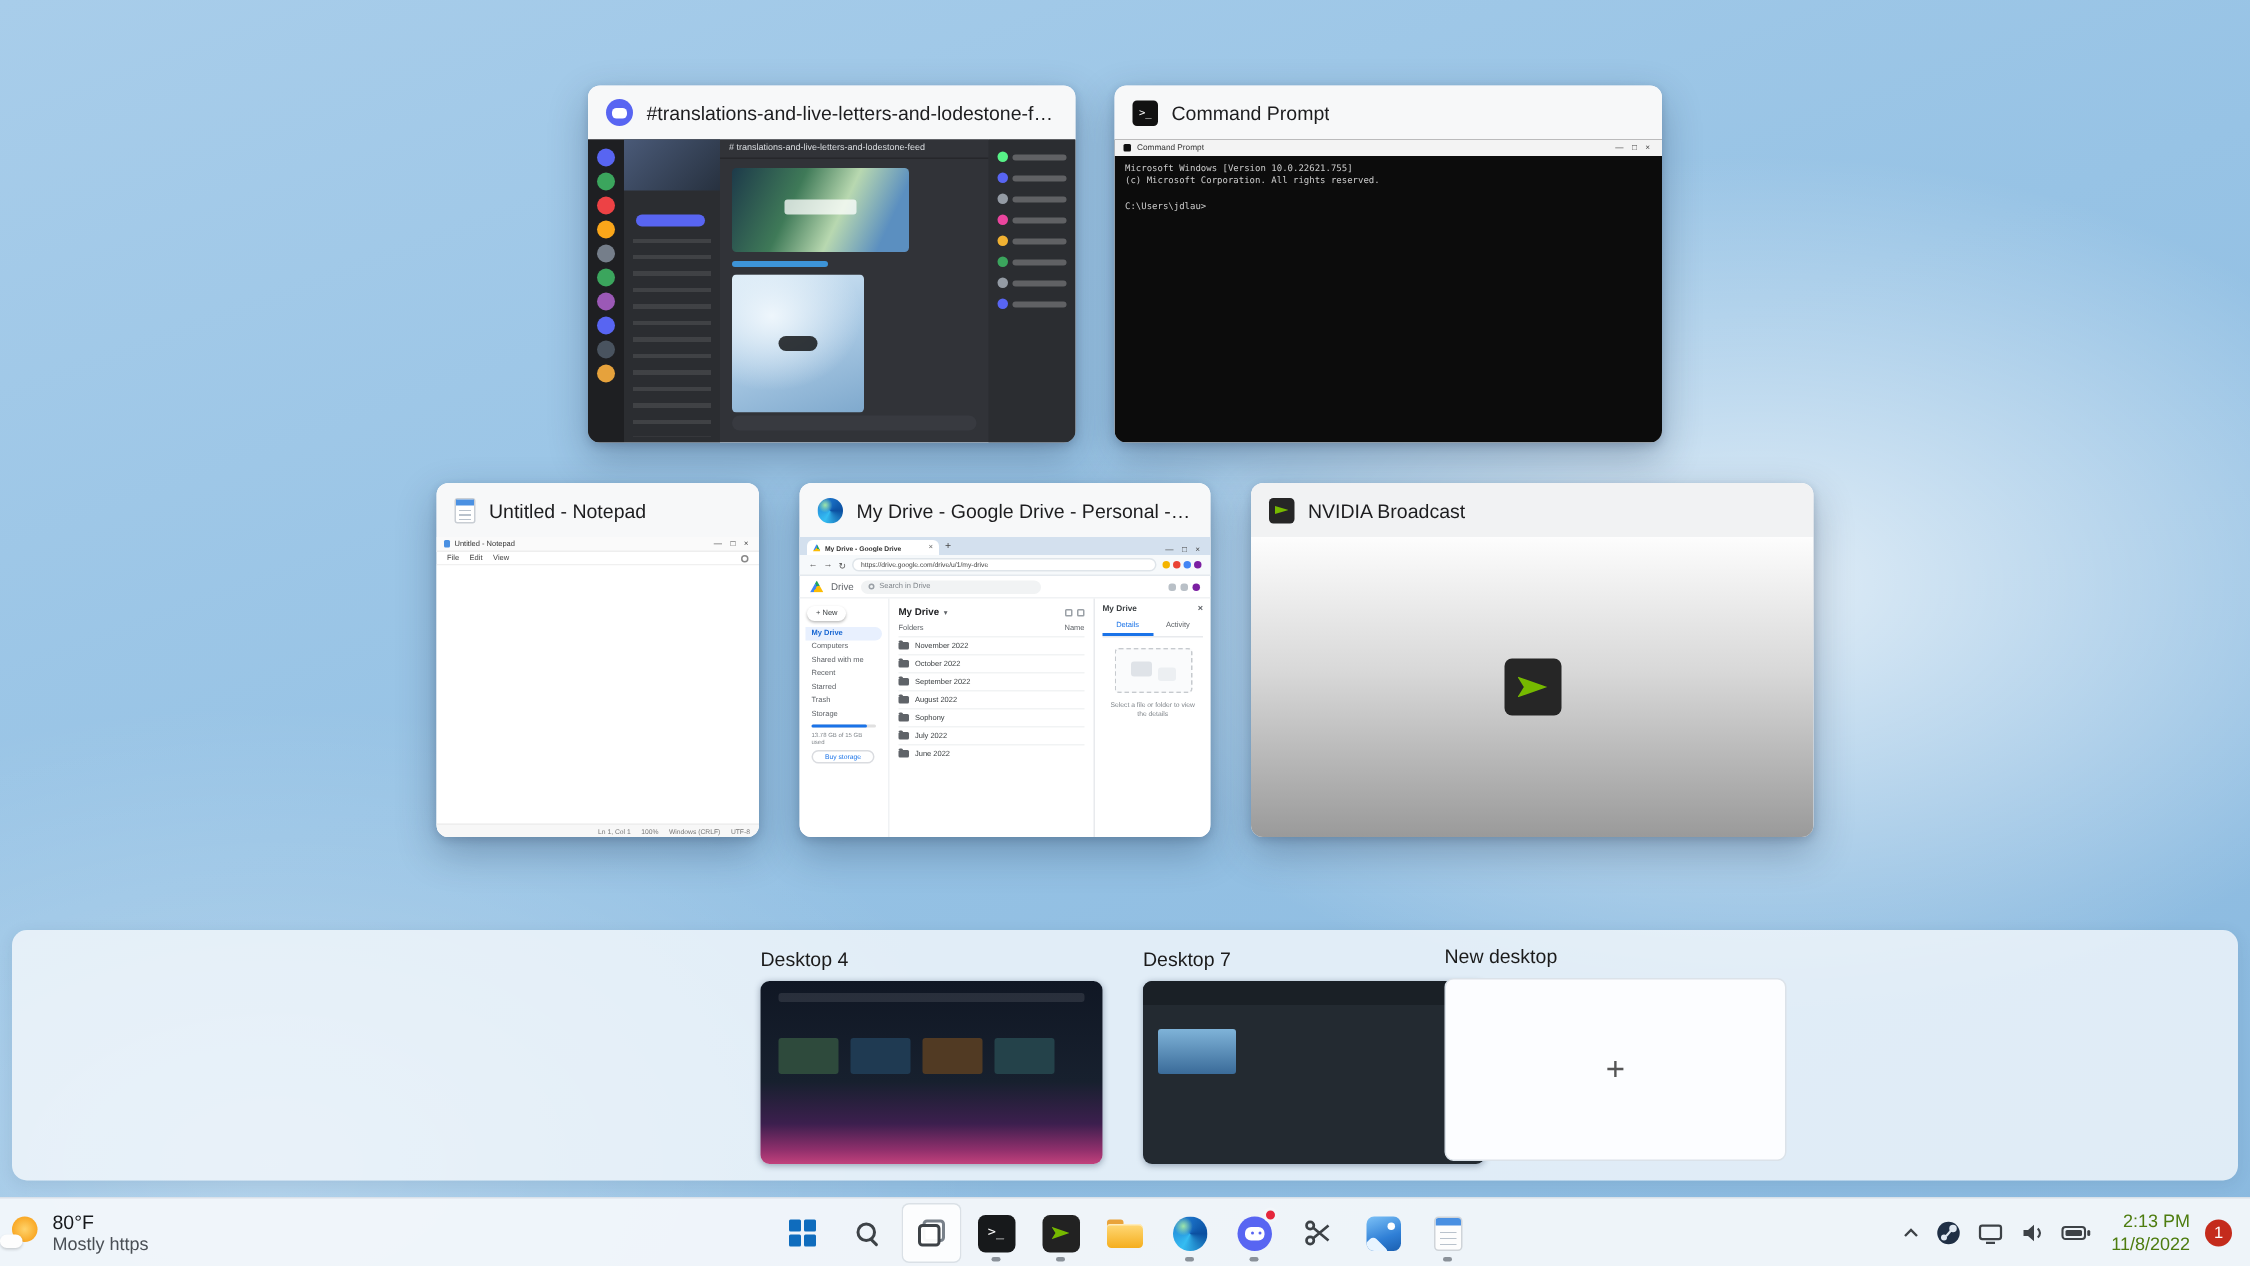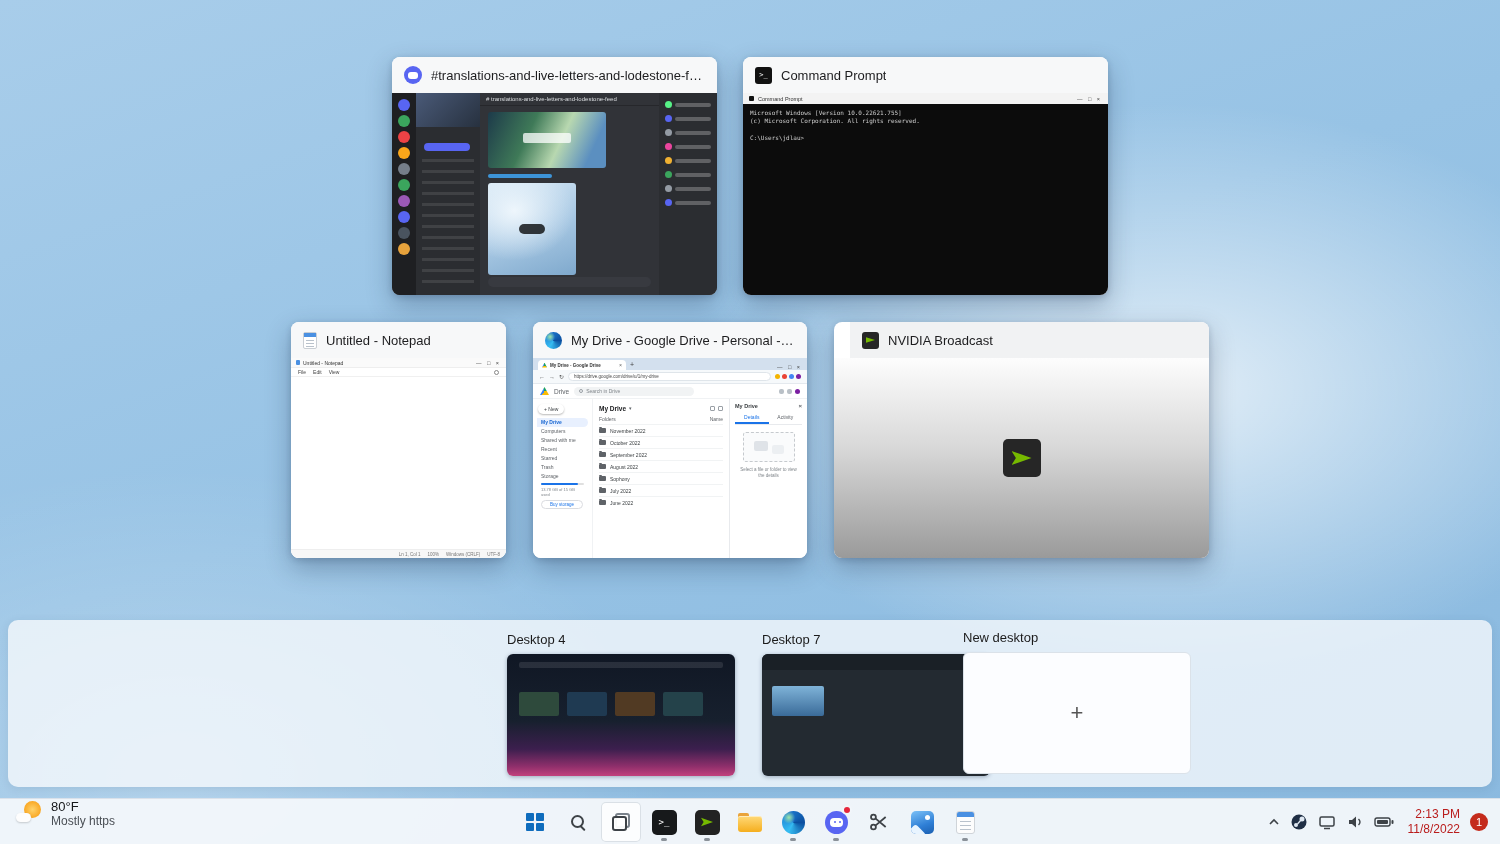--- a/index.html
+++ b/index.html
@@ -152,21 +152,21 @@
   .p-tabs { display:flex; margin-top:3px; border-bottom:1px solid #e8eaed; }
   .p-tabs span { flex:1; text-align:center; font-size:5px; color:#5f6368; padding:2px 0; }
   .p-tabs .on { color:#1a73e8; border-bottom:2px solid #1a73e8; }
   .p-art { margin:7px auto 5px; width:52px; height:30px; border:1px dashed #c6cace; border-radius:3px; position:relative; background:#fafbfc; }
   .p-art::before { content:""; position:absolute; left:10px; top:8px; width:14px; height:10px; background:#dfe3e8; border-radius:2px; }
   .p-art::after { content:""; position:absolute; right:10px; top:12px; width:12px; height:9px; background:#eceff2; border-radius:2px; }
   .p-hint { font-size:4.5px; color:#80868b; text-align:center; line-height:6px; padding:0 2px; }
 
   
   .win-nvidia { left:834px; top:322px; width:375px; height:236px; }
-  .win-nvidia .card-head { background:#f1f2f3;margin-left:16px; }
+  .win-nvidia .card-head { background:#f1f2f3; }
   .nv-body { height:200px; background:linear-gradient(#fdfdfd 0%,#d8d8d8 45%,#9a9a9a 100%);
     display:flex; align-items:center; justify-content:center; }
   .nv-logo { width:38px; height:38px; border-radius:5px; background:#262626; display:flex; align-items:center; justify-content:center; }
   .nv-glyph { width:20px; height:20px; background:#76b900; clip-path:polygon(0 15%,100% 50%,0 85%,22% 50%); }
 
   
   .desk-strip { position:absolute; left:8px; top:620px; width:1484px; height:167px; border-radius:10px;
     background:rgba(247,250,253,.78); box-shadow:0 2px 10px rgba(30,60,90,.10); }
   .desk { position:absolute; }
   .desk .lbl { font-size:13px; color:#1b1b1b; margin-bottom:7px; }
@@ -199,21 +199,21 @@
   .t-d3::after { content:""; position:absolute; left:0; right:0; top:0; height:16px; background:#1a2026; }
   .dnew { left:955px; top:10px; }
   .t-new { background:#fcfdff; border:1px solid #dbe2e9; box-shadow:none;
     display:flex; align-items:center; justify-content:center; }
   .plus-glyph { font-size:22px; color:#555; font-weight:400; }
 
   
   .taskbar { position:absolute; left:0; right:0; bottom:0; height:46px;
     background:rgba(242,246,250,.97); border-top:1px solid rgba(120,140,160,.18);
     display:flex; align-items:center; }
-  .weather { display:flex; align-items:flex-start; gap:9px; padding:0 16px; height:100%; }
+  .weather { display:flex; align-items:center; gap:9px; padding:0 0; height:100%; }
   .w-icon { width:26px; height:26px; position:relative; }
   .w-sun { position:absolute; right:1px; top:2px; width:17px; height:17px; border-radius:50%;
     background:radial-gradient(#ffd36b,#f9a825 70%); }
   .w-cloud { position:absolute; left:0; bottom:3px; width:15px; height:9px; border-radius:6px;
     background:#fdfdfd; box-shadow:0 1px 2px rgba(0,0,0,.18); }
   .w-temp { font-size:13px; color:#16181b; }
   .w-cond { font-size:12px; color:#4a4f55; }
   .tb-center { position:absolute; left:50%; top:3px; transform:translateX(-50%); display:flex; align-items:center; gap:3px; }
   .tb-btn { width:40px; height:40px; border-radius:5px; display:flex; align-items:center; justify-content:center; position:relative; }
   .tb-btn.active { background:rgba(255,255,255,.80); box-shadow:inset 0 0 0 1px rgba(130,150,170,.28); }
@@ -249,21 +249,21 @@
     background:linear-gradient(160deg,#7cc1f7,#2f7fd6 60%,#1b5fb0); }
   .ic-photos::before { content:""; position:absolute; right:4px; top:4px; width:5px; height:5px; border-radius:50%; background:#fff; }
   .ic-photos::after { content:""; position:absolute; left:-3px; bottom:-8px; width:15px; height:15px; background:#e8f4ff;
     transform:rotate(45deg); border-radius:3px; box-shadow:12px 3px 0 rgba(255,255,255,.75); }
   .ic-notepad { width:19px; height:23px; background:#fdfdfd; border:1px solid #cfd4d9; border-radius:3px; position:relative; overflow:hidden; }
   .ic-notepad::before { content:""; position:absolute; left:0; right:0; top:0; height:5px; background:#4a90e2; }
   .ic-notepad::after { content:""; position:absolute; left:3px; right:3px; top:9px; height:10px;
     background:repeating-linear-gradient(to bottom,#b9c2cc 0 1px, transparent 1px 4px); }
   .tray { margin-left:auto; display:flex; align-items:center; height:100%; padding-right:4px; }
   .tray-btn { height:40px; display:flex; align-items:center; justify-content:center; border-radius:5px; padding:0 5px; }
-  .clock { text-align:right; font-size:12px; color:#b91c1c; line-height:15px; padding:0 8px; }
+  .clock { text-align:right; font-size:12px; color:#4d7c0f; line-height:15px; padding:0 8px; }
   .nbadge { width:18px; height:18px; border-radius:50%; background:#c42b1c; color:#fff; font-size:11px;
     display:flex; align-items:center; justify-content:center; margin:0 8px 0 2px; }
 </style>
 </head>
 <body>
 
 <section class="win win-discord">
   <div class="card-head">
     <span class="hic hic-discord"></span>
     <span class="card-title">#translations-and-live-letters-and-lodestone-feed |...</span>

